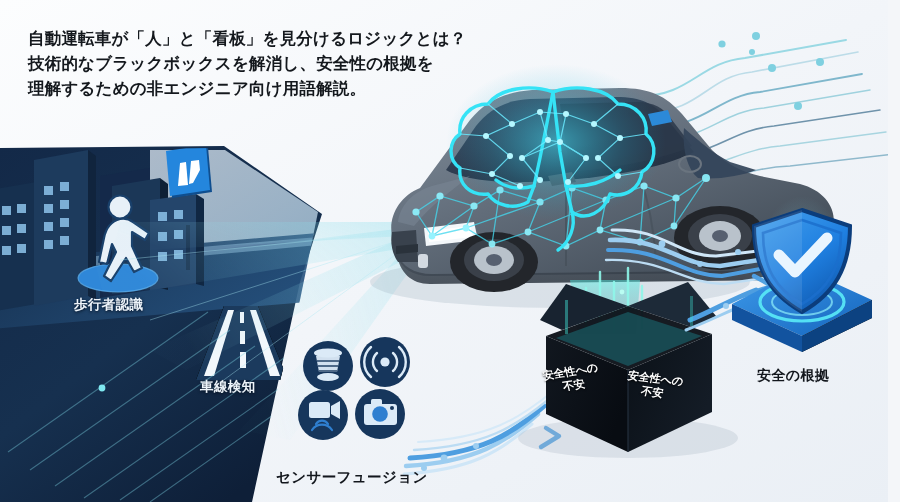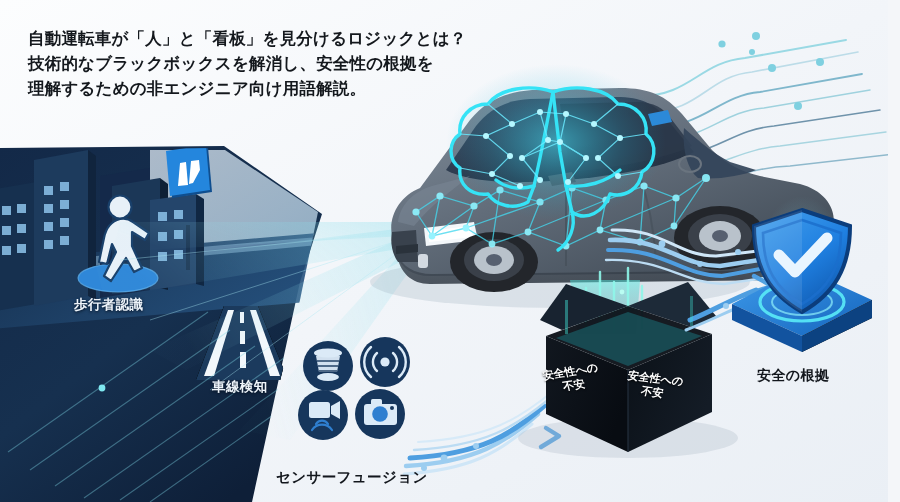--- a/index.html
+++ b/index.html
@@ -18,21 +18,21 @@
     position:absolute;left:28px;top:26px;width:470px;
     font-size:16.5px;font-weight:bold;line-height:1.52;
     color:#14181d;letter-spacing:.2px;white-space:pre-line;
   }
   .lab{
     position:absolute;font-weight:bold;white-space:nowrap;
     letter-spacing:.4px;
   }
   .lab-ped{left:74px;top:296px;font-size:13.5px;color:#eef4fa;
     text-shadow:0 1px 3px rgba(2,12,26,.85);}
-  .lab-lane{left:212px;top:378px;font-size:13.5px;color:#eef4fa;
+  .lab-lane{left:200px;top:378px;font-size:13.5px;color:#eef4fa;
     text-shadow:0 1px 3px rgba(2,12,26,.85);}
   .lab-fusion{left:276px;top:468px;font-size:14.5px;color:#12161c;}
   .lab-shield{left:757px;top:367px;font-size:14px;color:#12161c;}
   .boxtxt{
     position:absolute;font-weight:bold;font-size:11px;color:#fff;
     text-align:center;line-height:1.28;white-space:pre-line;
     text-shadow:0 1px 2px rgba(0,0,0,.9);
   }
   .boxtxt-l{left:534px;top:364px;width:76px;
     transform:rotate(-15deg) skewY(6deg);transform-origin:50% 50%;}

